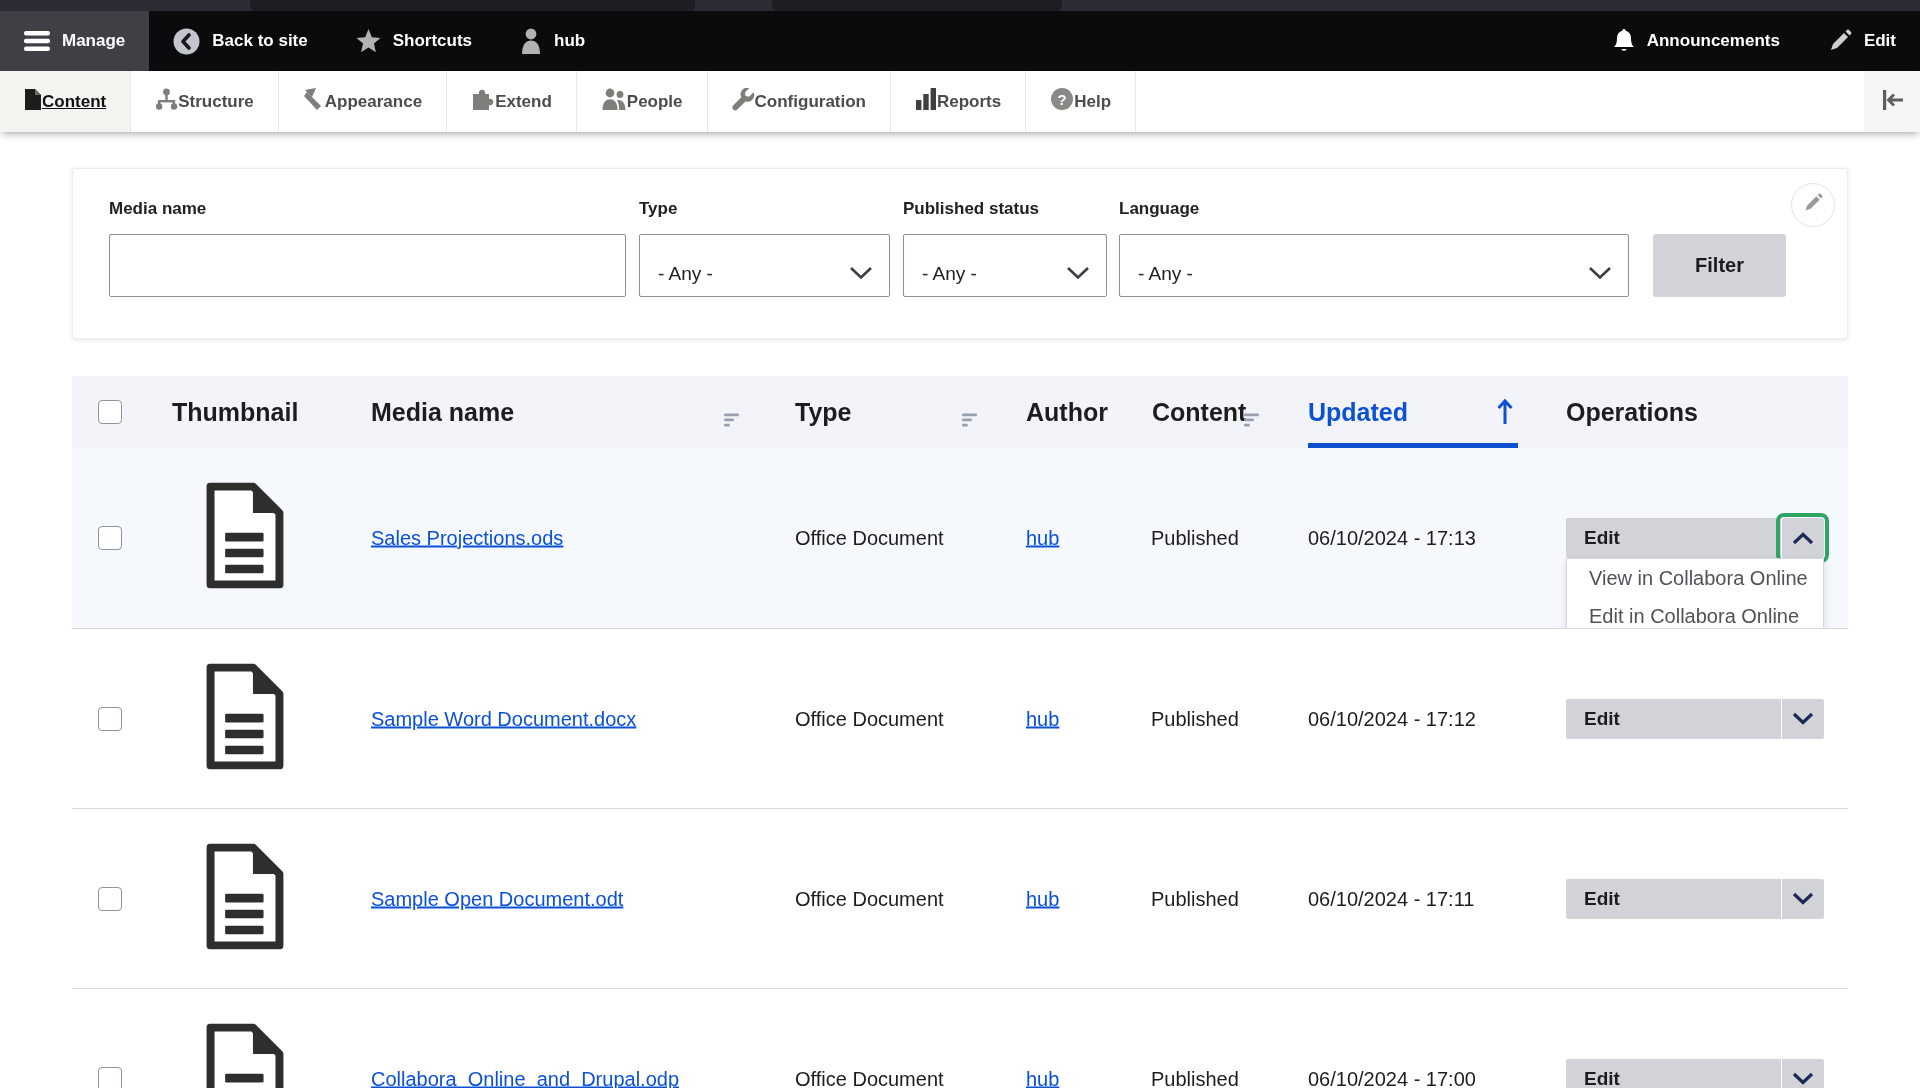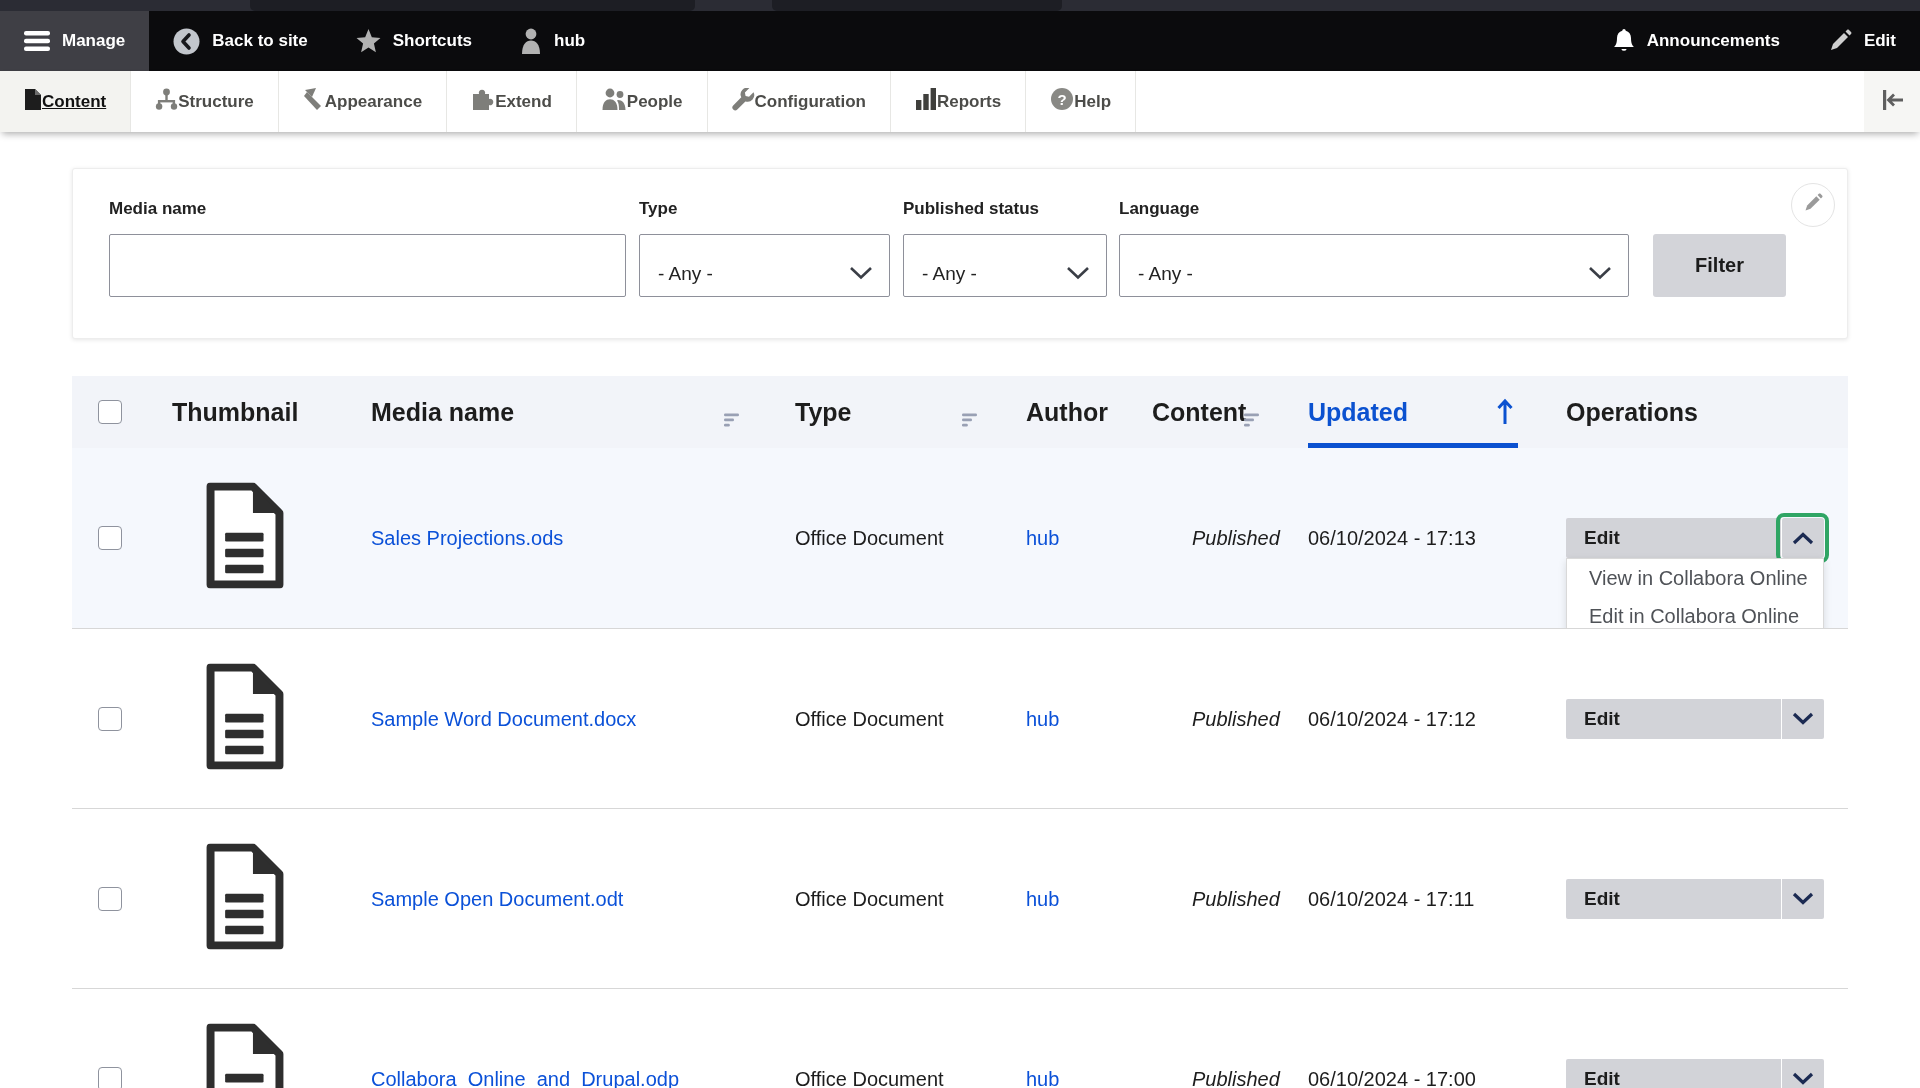--- a/index.html
+++ b/index.html
@@ -58,23 +58,23 @@
   .row { position:relative; height:180px; background:#fff; }
   .row + .row { border-top:1px solid #d7d7d7; }
   .row.highlight { background:#f5f8fd; }
   .cell { position:absolute; top:50%; transform:translateY(-50%); white-space:nowrap; }
   .checkbox { position:absolute; left:26px; top:50%; transform:translateY(-50%); width:24px; height:24px;
     border:1px solid #8f939e; border-radius:4px; background:#fff; cursor:pointer; }
   .thumb { left:130px; }
   .c-name { left:299px; }
   .c-type { left:723px; }
   .c-author { left:954px; }
-  .c-status { left:1120px;font-style:italic; }
+  .c-status { left:1079px; }
   .c-updated { left:1236px; }
-  a.media-link, a.author-link { color:#0b51d8; cursor:pointer; }
+  a.media-link, a.author-link { color:#0b51d8; text-decoration:underline; cursor:pointer; }
 
   .op-wrap { position:absolute; left:1494px; top:50%; transform:translateY(-50%); width:258px; }
   .op-btn { display:flex; width:258px; height:40px; border-radius:2px; overflow:visible; }
   .op-main { flex:1; background:#d2d3d8; display:flex; align-items:center; padding-left:18px;
     font-weight:700; font-size:19px; color:#1d1d1d; border-radius:2px 0 0 2px; cursor:pointer; }
   .op-toggle { width:43px; background:#d2d3d8; border-left:1px solid #fff; display:flex; align-items:center;
     justify-content:center; border-radius:0 2px 2px 0; cursor:pointer; }
   .op-toggle.focused { outline:4px solid #2fa564; outline-offset:1px; border-radius:3px; }
   .op-menu { position:absolute; top:40px; left:0; width:258px; background:#fff; border:1px solid #d9d9d9;
     box-shadow:0 3px 8px rgba(0,0,0,0.12); z-index:20; }

